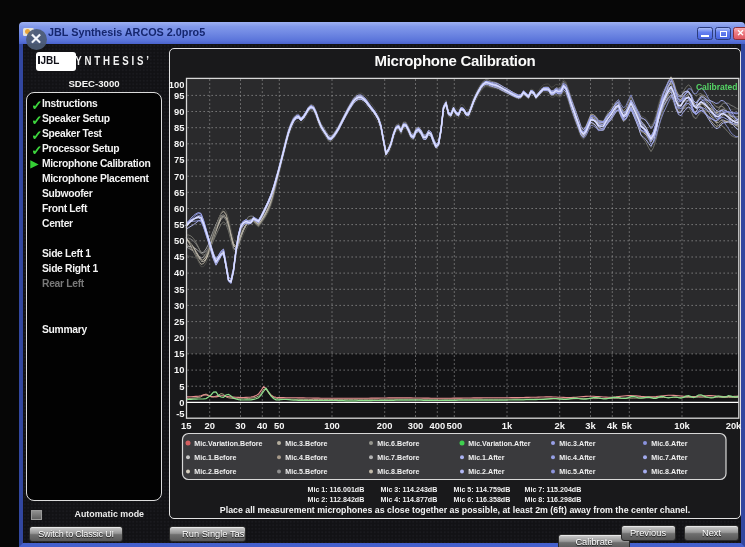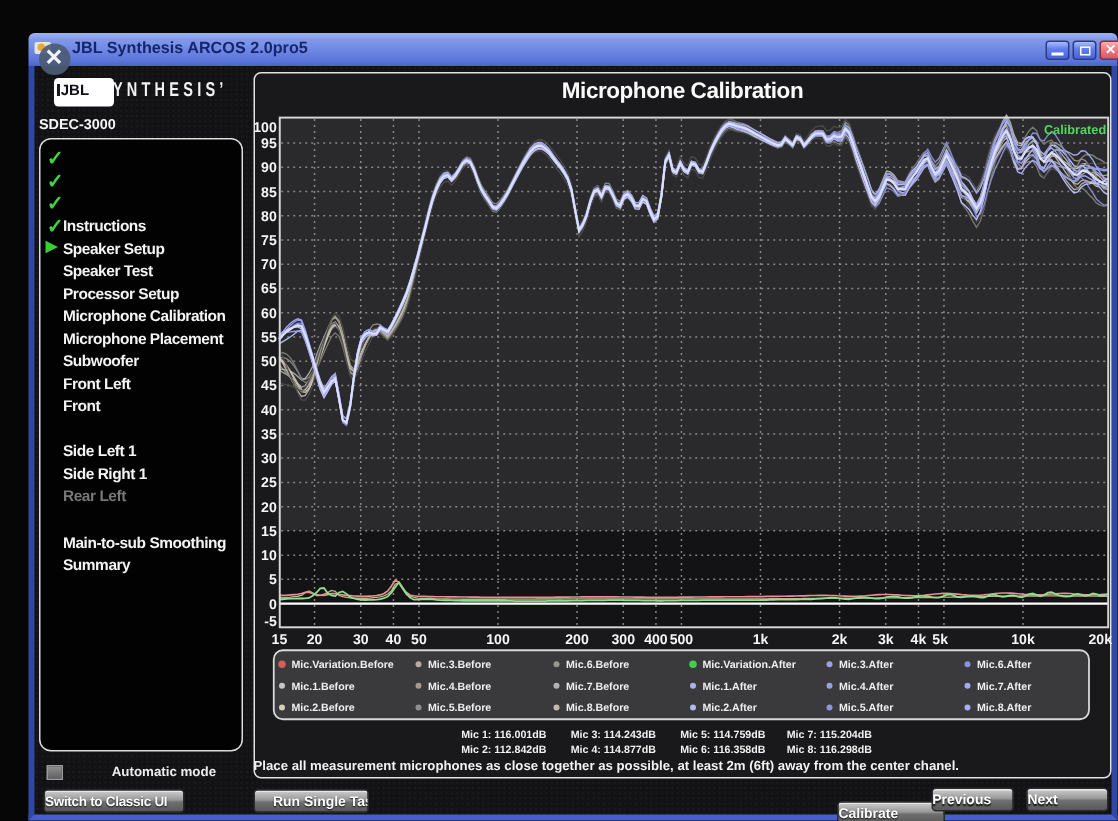--- a/index.html
+++ b/index.html
@@ -29,44 +29,44 @@
 #badge {position:absolute; left:25.5px; top:28.5px; width:21px; height:21px; border-radius:50%;
   background:rgba(76,91,116,0.93); color:#f2f5fa; font-size:15px; font-weight:bold;
   text-align:center; line-height:20.5px; z-index:30;}
 
 #logo {position:absolute; left:35.5px; top:51.5px; width:40px; height:19px; background:#fff;
   border-radius:3px; color:#101018; z-index:5;}
 #logo span {position:absolute; left:5px; top:3.5px; font-size:10px; font-weight:bold; letter-spacing:0px;}
 #logo b {position:absolute; left:2.5px; top:4px; width:1.5px; height:8px; background:#181820;}
 #synth {position:absolute; left:66px; top:52.8px; width:84px; height:12px; color:#f2f2f2;
   font-size:11px; font-weight:bold; letter-spacing:3.2px; transform:scale(0.88,1.22); transform-origin:left top;}
-#sdec {position:absolute; left:26px; top:77.5px; width:136px; color:#f5f5f5;
+#sdec {position:absolute; left:26px; top:77.5px; width:136px; text-align:center; color:#f5f5f5;
   font-size:9.6px; font-weight:bold;}
 #menubox {position:absolute; left:26px; top:92px; width:136px; height:409px; background:#020202;
   border:1.4px solid #dcdcdc; border-radius:8px;}
 .mi {position:absolute; left:30px; width:140px; height:15px; font-size:10.3px; font-weight:bold;
   color:#f4f4f4; white-space:nowrap; letter-spacing:-0.3px;}
 .mi.gray {color:#787878;}
-.ml {position:absolute; left:12px; top:1.5px;margin-top:48px;}
+.ml {position:absolute; left:12px; top:1.5px;}
 .chk {position:absolute; left:1.2px; top:0.5px; color:#3dd43d; font-size:13.5px; font-weight:bold;}
 .arr {position:absolute; left:0.5px; top:1.5px; color:#35d035; font-size:10px;}
 #automode {position:absolute; left:31px; top:509.5px; width:10.5px; height:10.5px;
   background:linear-gradient(180deg,#909090,#5f5f5f); border:1px solid #9a9a9a;}
 #autolbl {position:absolute; left:46.5px; top:508.5px; font-size:8.9px; font-weight:bold; color:#ececec;margin-left:28px;}
 
 .btn {position:absolute; height:16px; border:1px solid #2a2a2a; border-radius:3px;
   background:linear-gradient(180deg,#cfcfcf 0%,#989898 45%,#6f6f6f 55%,#585858 100%);
-  color:#fff; font-weight:bold; text-align:left; text-shadow:0 1px 1px rgba(0,0,0,0.9);
+  color:#fff; font-weight:normal; text-align:center; text-shadow:0 1px 1px rgba(0,0,0,0.9);
   box-shadow:inset 0 1px 0 rgba(255,255,255,0.55); white-space:nowrap; overflow:hidden;}
 
 #panel {position:absolute; left:169px; top:47.5px; width:572px; height:471px; background:#19191b;
   border:1.4px solid #e2e2e2; border-radius:5px;}
 #ptitle {position:absolute; left:169px; top:52.2px; width:572px; text-align:center; color:#fafafa;
   font-size:15px; font-weight:bold; letter-spacing:-0.3px;}
-#instr {position:absolute; left:169px; top:504.8px; width:572px; text-align:left; color:#f2f2f2;
+#instr {position:absolute; left:169px; top:504.8px; width:572px; text-align:center; color:#f2f2f2;
   font-size:8.8px; font-weight:bold;}
 svg text.al {font-family:"Liberation Sans",sans-serif; font-size:9.4px; font-weight:bold; fill:#f6f6f6;}
 svg text.lg {font-family:"Liberation Sans",sans-serif; font-size:7.1px; font-weight:bold; fill:#f0f0f0;}
 svg text.mr {font-family:"Liberation Sans",sans-serif; font-size:7.1px; font-weight:bold; fill:#f2f2f2;}
 svg text.cal {font-family:"Liberation Sans",sans-serif; font-size:8.5px; font-weight:bold; fill:#55d465;}
 </style></head>
 <body>
 <div id="stage">
   <div id="titlebar">
     <div id="title">JBL Synthesis ARCOS 2.0pro5</div>
@@ -114,33 +114,30 @@
 <div class="mi" style="top:171.5px">
       <span class="ml">Microphone Placement</span>
     </div>
 <div class="mi" style="top:186.6px">
       <span class="ml">Subwoofer</span>
     </div>
 <div class="mi" style="top:201.6px">
       <span class="ml">Front Left</span>
     </div>
 <div class="mi" style="top:216.7px">
-      <span class="ml">Front</span>
+      <span class="ml">Center</span>
     </div>
 <div class="mi" style="top:246.8px">
       <span class="ml">Side Left 1</span>
     </div>
 <div class="mi" style="top:261.9px">
       <span class="ml">Side Right 1</span>
     </div>
 <div class="mi gray" style="top:276.9px">
       <span class="ml">Rear Left</span>
-    </div>
-<div class="mi" style="top:307.0px">
-      <span class="ml">Main-to-sub Smoothing</span>
     </div>
 <div class="mi" style="top:322.1px">
       <span class="ml">Summary</span>
     </div>
   <div id="automode"></div>
   <div id="autolbl">Automatic mode</div>
   <div class="btn" style="left:29px;  top:525.5px; width:94px;  font-size:9px; letter-spacing:-0.2px; line-height:15px;">Switch to Classic UI</div>
   <div class="btn" style="left:169px; top:525.5px; width:77px; font-size:9.3px; line-height:15px;padding-left:12px;">Run Single Task</div>
   <div class="btn" style="left:558px; top:534px; width:72px; font-size:9.3px; line-height:15.5px;">Calibrate</div>
   <div class="btn" style="left:620.5px; top:525px; width:55px; font-size:9.3px; line-height:15.5px;">Previous</div>

